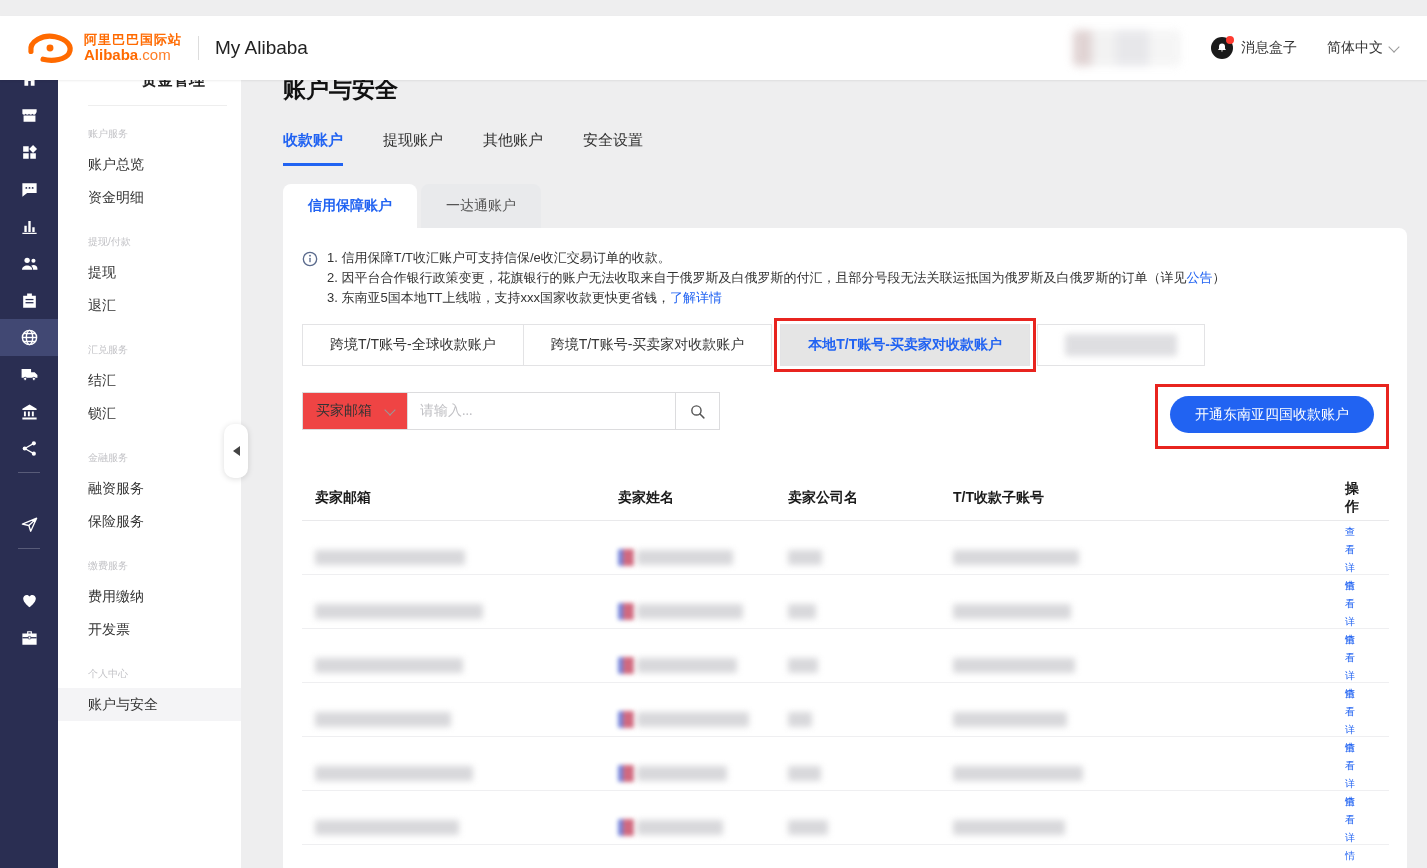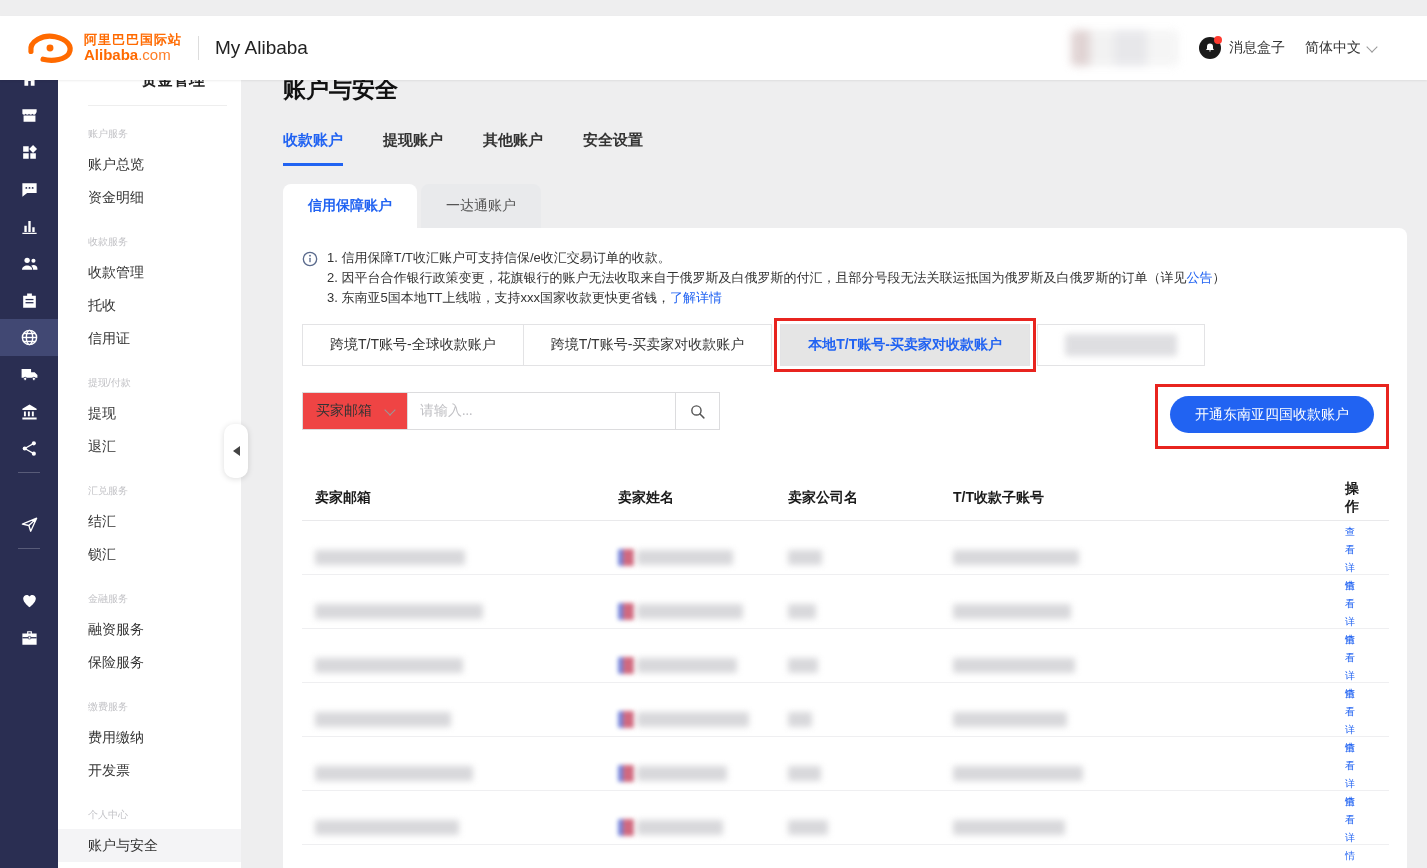--- a/index.html
+++ b/index.html
@@ -10,21 +10,21 @@
   .topbar { position:fixed; top:16px; left:0; width:1427px; height:64px; background:#fff;
     display:flex; align-items:center; z-index:30; box-shadow:0 1px 2px rgba(0,0,0,.07); }
   .logo-wrap { display:flex; align-items:center; gap:8px; padding-left:24px; }
   .logo-mark { width:52px; height:36px; }
   .logo-text { display:flex; flex-direction:column; line-height:1.05; }
   .logo-cn { color:#ff6a00; font-size:13px; font-weight:bold; letter-spacing:1px; }
   .logo-en { color:#ff6a00; font-size:15px; font-weight:bold; }
   .logo-en .dotcom { font-weight:normal; color:#ff7d26; }
   .top-divider { width:1px; height:24px; background:#ddd; margin:0 16px; }
   .app-title { font-size:19px; color:#222; }
-  .top-right { margin-left:auto; display:flex; align-items:center; gap:20px; padding-right:51px; }
+  .top-right { margin-left:auto; display:flex; align-items:center; gap:30px; padding-right:29px; }
   .avatar-blur { width:108px; height:36px; border-radius:4px; background:
      linear-gradient(90deg,#d9c9c9 0 18%,#efefef 18% 40%,#e2e2e6 40% 70%,#f3f3f3 70%);
      filter:blur(4px); opacity:.8; }
   .msg-box { display:flex; align-items:center; gap:8px; cursor:pointer; }
   .msg-icon { position:relative; width:22px; height:22px; background:#1a1a1a; border-radius:50%;
      display:flex; align-items:center; justify-content:center; }
   .msg-dot { position:absolute; top:-1px; right:-1px; width:8px; height:8px; background:#ff3b30;
      border-radius:50%; }
   .top-label { font-size:14px; color:#333; }
   .lang-switch { display:flex; align-items:center; gap:7px; cursor:pointer; }
@@ -53,21 +53,21 @@
   .collapse-handle { position:fixed; left:224px; top:424px; width:24px; height:54px; background:#fff;
      border-radius:10px; box-shadow:0 1px 6px rgba(0,0,0,.14); z-index:16; display:flex;
      align-items:center; justify-content:center; cursor:pointer; }
   .tri-left { width:0; height:0; border-top:5px solid transparent; border-bottom:5px solid transparent;
      border-right:7px solid #444; }
 
   
   .main { position:absolute; left:241px; top:48px; width:1186px; height:820px; padding:26px 20px 0 42px; }
   .page-title { font-size:23px; font-weight:bold; color:#111; }
   .tabs { display:flex; gap:40px; margin-top:26px; }
-  .tab { font-size:15px; color:#333; padding-bottom:13px; cursor:pointer;font-weight:bold; }
+  .tab { font-size:15px; color:#333; padding-bottom:13px; cursor:pointer; }
   .tab.active { color:#2163f2; font-weight:bold; border-bottom:3px solid #2163f2; }
   .subtabs { display:flex; gap:4px; margin-top:18px; }
   .subtab { font-size:14px; padding:13px 25px; border-radius:8px 8px 0 0; background:#e9eaec;
      color:#555; cursor:pointer; }
   .subtab.active { background:#fff; color:#2163f2; font-weight:bold; }
 
   .card { background:#fff; border-radius:0 8px 8px 8px; width:1124px; min-height:640px;
      padding:22px 18px 30px 19px; }
 
   .notice { display:flex; gap:9px; }
@@ -246,26 +246,20 @@
 <div class="sidebar">
   <div class="sidebar-title">资金管理</div>
   <div class="sidebar-rule"></div>
   <div id="sidebar-groups">
       <div class="side-group">
         <div class="group-label">账户服务</div>
         <div class="side-item">账户总览</div>
         <div class="side-item">资金明细</div>
       </div>
       <div class="side-group">
-        <div class="group-label">收款服务</div>
-        <div class="side-item">收款管理</div>
-        <div class="side-item">托收</div>
-        <div class="side-item">信用证</div>
-      </div>
-      <div class="side-group">
         <div class="group-label">提现/付款</div>
         <div class="side-item">提现</div>
         <div class="side-item">退汇</div>
       </div>
       <div class="side-group">
         <div class="group-label">汇兑服务</div>
         <div class="side-item">结汇</div>
         <div class="side-item">锁汇</div>
       </div>
       <div class="side-group">

